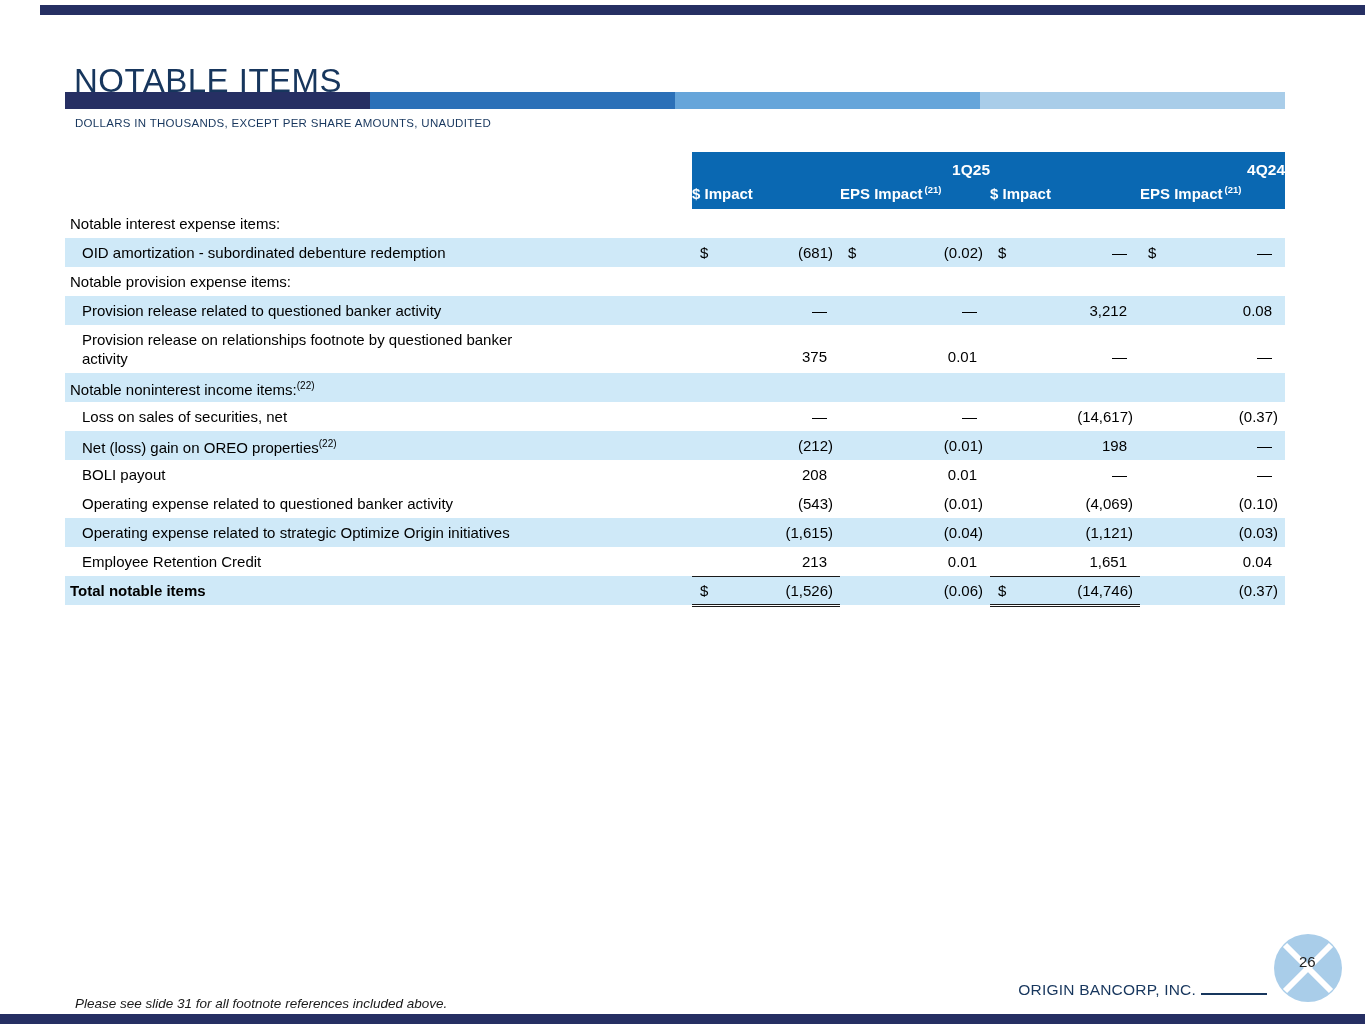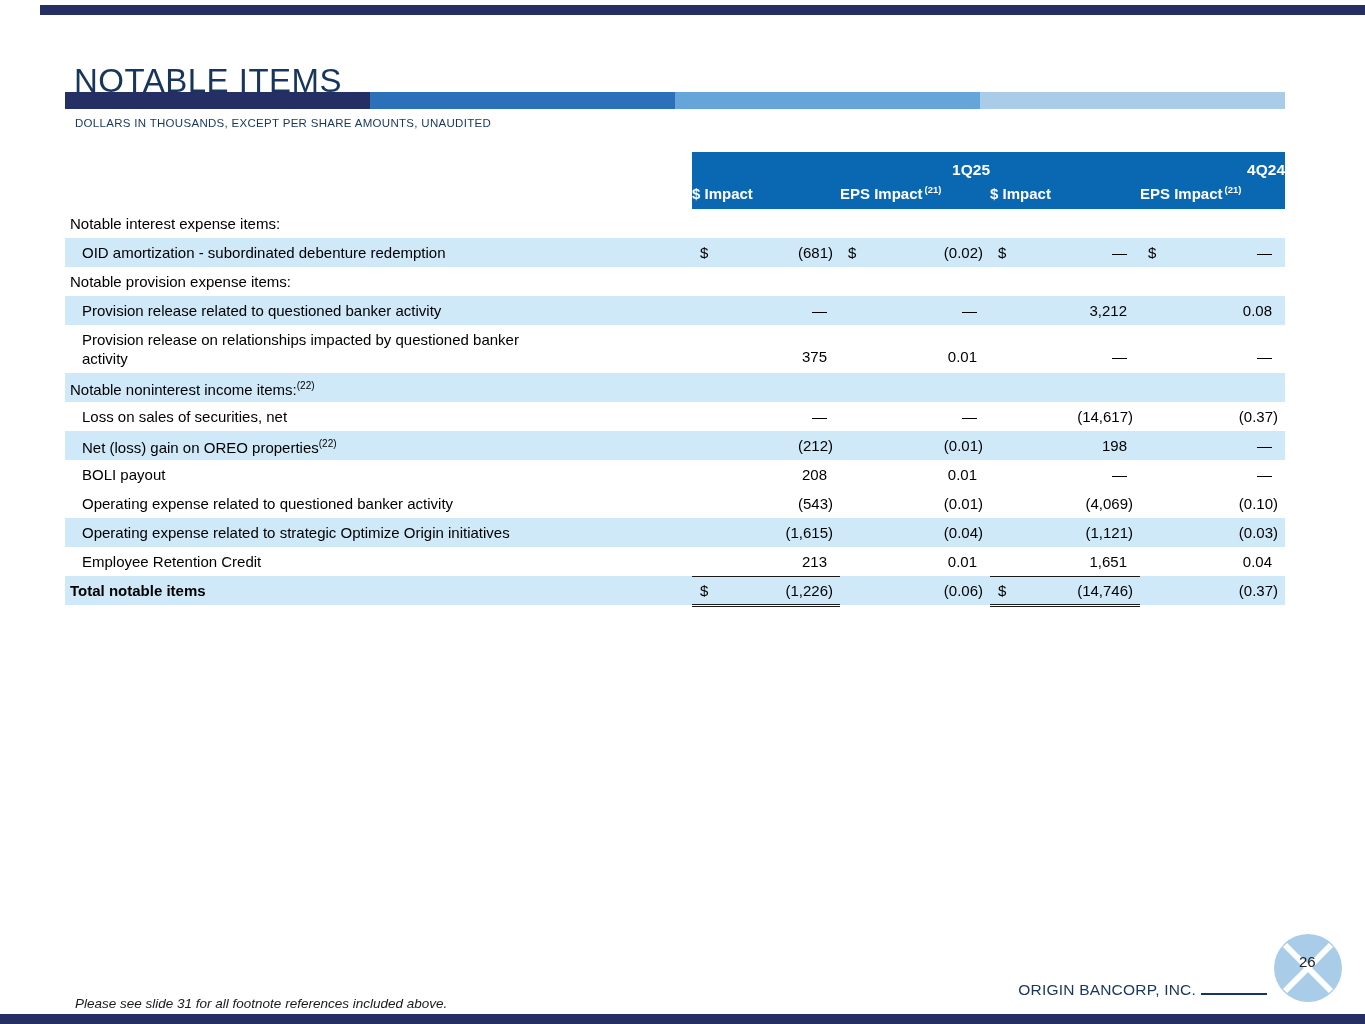--- a/index.html
+++ b/index.html
@@ -105,21 +105,21 @@
           <td colspan="4"></td>
         </tr>
         <tr class="data shaded">
           <td class="label">Provision release related to questioned banker activity</td>
           <td class="val"><span class="num np">—</span></td>
           <td class="val"><span class="num np">—</span></td>
           <td class="val"><span class="num np">3,212</span></td>
           <td class="val"><span class="num np">0.08</span></td>
         </tr>
         <tr class="data tall">
-          <td class="label">Provision release on relationships impacted by questioned banker
+          <td class="label">Provision release on relationships footnote by questioned banker
 activity</td>
           <td class="val"><span class="num np">375</span></td>
           <td class="val"><span class="num np">0.01</span></td>
           <td class="val"><span class="num np">—</span></td>
           <td class="val"><span class="num np">—</span></td>
         </tr>
         <tr class="section shaded">
           <td class="label">Notable noninterest income items:<sup>(22)</sup></td>
           <td colspan="4"></td>
         </tr>
@@ -160,21 +160,21 @@
         </tr>
         <tr class="data">
           <td class="label">Employee Retention Credit</td>
           <td class="val uline"><span class="num np">213</span></td>
           <td class="val"><span class="num np">0.01</span></td>
           <td class="val uline"><span class="num np">1,651</span></td>
           <td class="val"><span class="num np">0.04</span></td>
         </tr>
         <tr class="total shaded">
           <td class="label">Total notable items</td>
-          <td class="val dline"><span class="dollar">$</span><span class="num">(1,226)</span></td>
+          <td class="val dline"><span class="dollar">$</span><span class="num">(1,526)</span></td>
           <td class="val"><span class="num">(0.06)</span></td>
           <td class="val dline"><span class="dollar">$</span><span class="num">(14,746)</span></td>
           <td class="val"><span class="num">(0.37)</span></td>
         </tr>
       </tbody>
   </table>
 
   <div class="footnote">Please see slide 31 for all footnote references included above.</div>
 
   <div class="company-footer">

